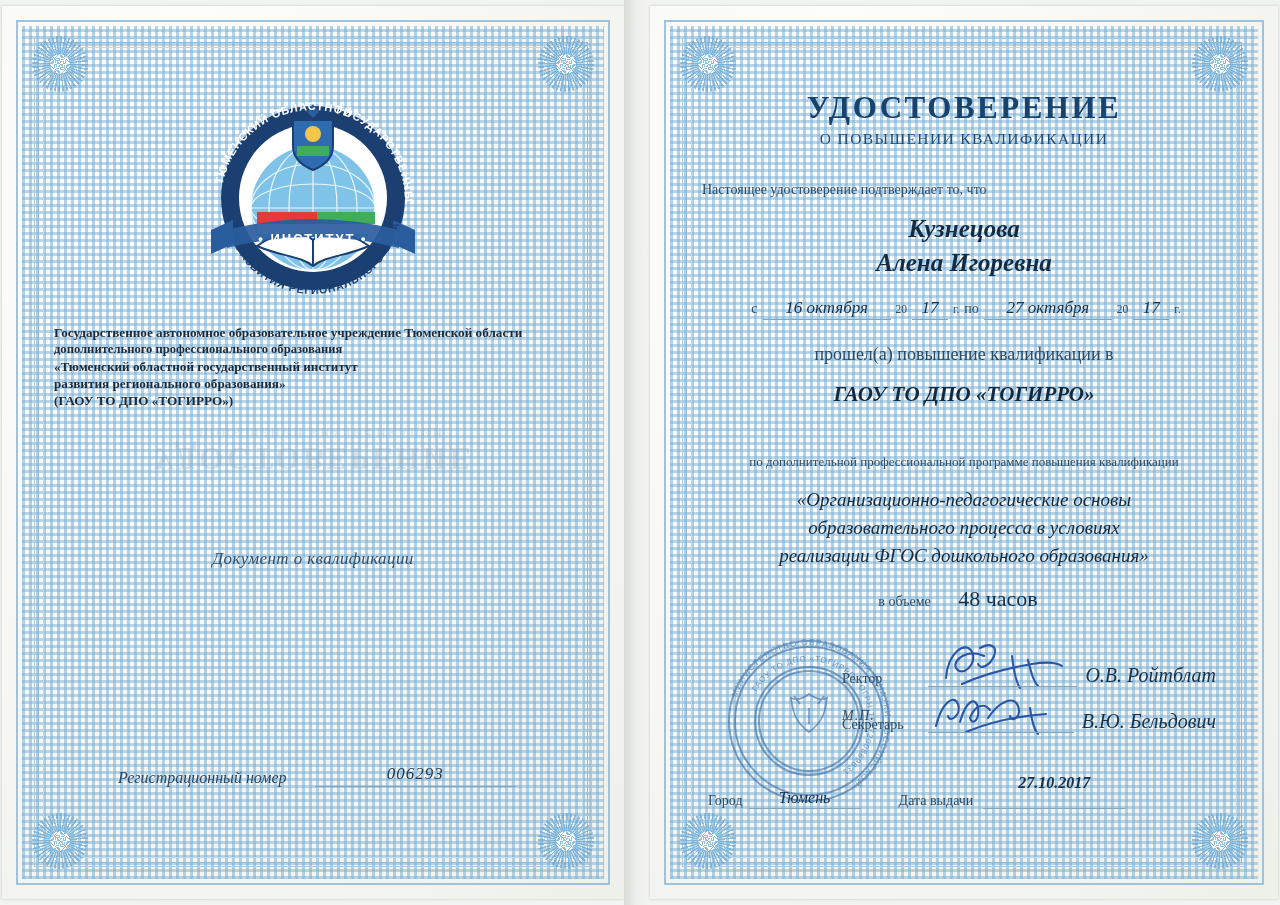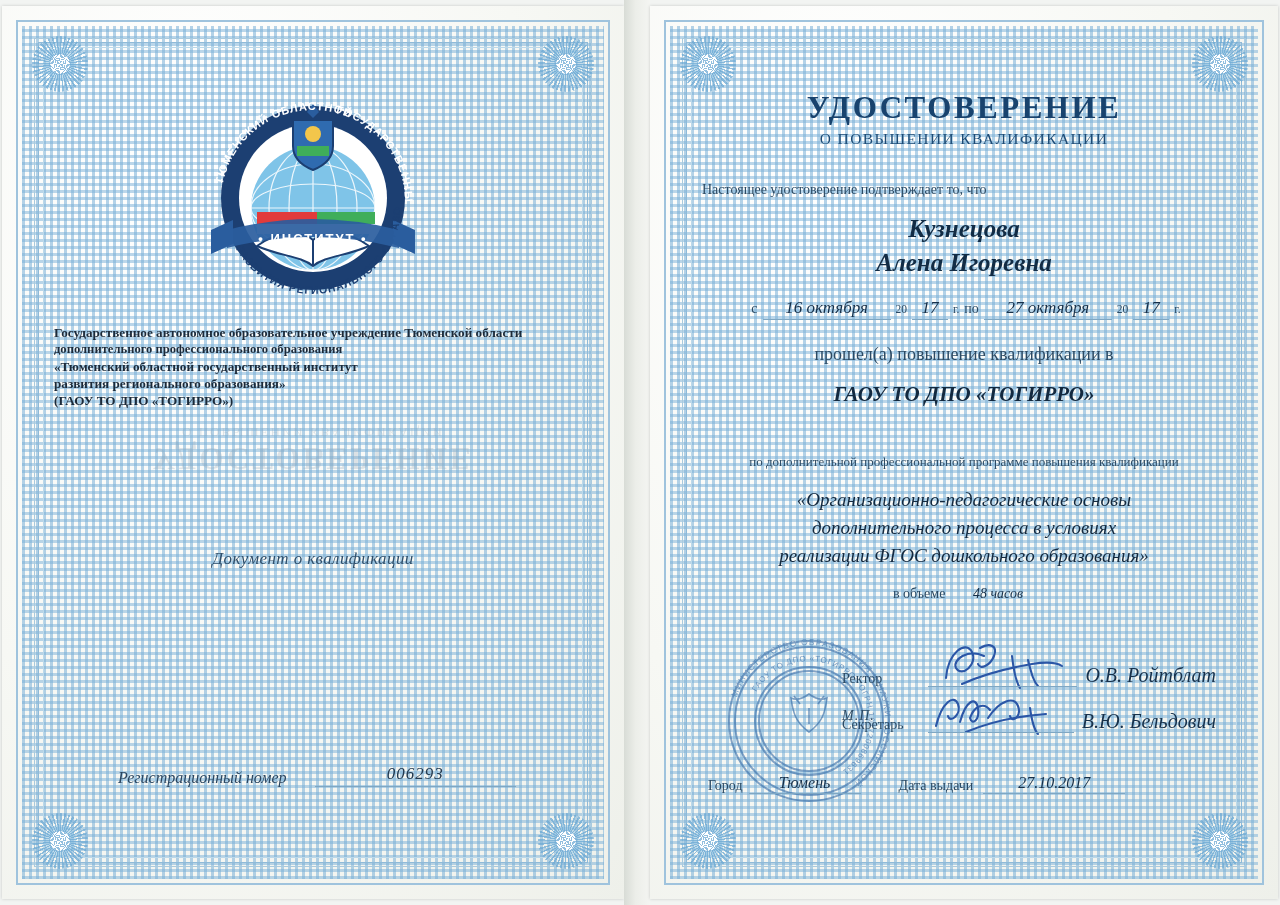--- a/index.html
+++ b/index.html
@@ -278,22 +278,21 @@
   }
   .volume {
     position: absolute;
     top: 524px;
     left: 0; right: 0;
     text-align: center;
     font-size: 14px;
     color: #2b4a64;
   }
   .volume .val {
-    font-style: italic;
-    font-size: 14px;
+    font-size: 22px;
     color: #16304a;
     padding: 0 12px;
     margin-left: 12px;
   }
 
   .sign-row {
     position: absolute;
     left: 140px;
     right: 10px;
     display: flex;
@@ -337,22 +336,23 @@
     text-align: center;
     padding-bottom: 1px;
   }
   .footer-row .date-val {
     font-style: italic;
     font-size: 16px;
     color: #16304a;
     border-bottom: 1px solid #7fa7c3;
     min-width: 142px;
     text-align: center;
-    padding-bottom: 1px;
+    padding-bottom: 16px;
     margin-left: 4px;
+    font-weight: bold;
   }
   .footer-row .spacer { width: 26px; }
 
   
   .scribble { position: absolute; pointer-events: none; }
   .sig1 { left: 226px; top: 572px; }
   .sig2 { left: 224px; top: 624px; }
 
   
   .stamp {
@@ -520,21 +520,21 @@
         <span class="yy">17</span>
         <span class="sm">г.</span>
       </div>
 
       <div class="passed">прошел(а) повышение квалификации в</div>
       <div class="org-line">ГАОУ ТО ДПО «ТОГИРРО»</div>
       <div class="program-label">по дополнительной профессиональной программе повышения квалификации</div>
 
       <div class="program-name">
         <div>«Организационно-педагогические основы</div>
-        <div>дополнительного процесса в условиях</div>
+        <div>образовательного процесса в условиях</div>
         <div>реализации ФГОС дошкольного образования»</div>
       </div>
 
       <div class="volume">
         <span>в объеме</span>
         <span class="val">48 часов</span>
       </div>
 
       <div class="stamp">
         <svg viewBox="0 0 186 186" width="186" height="186">

